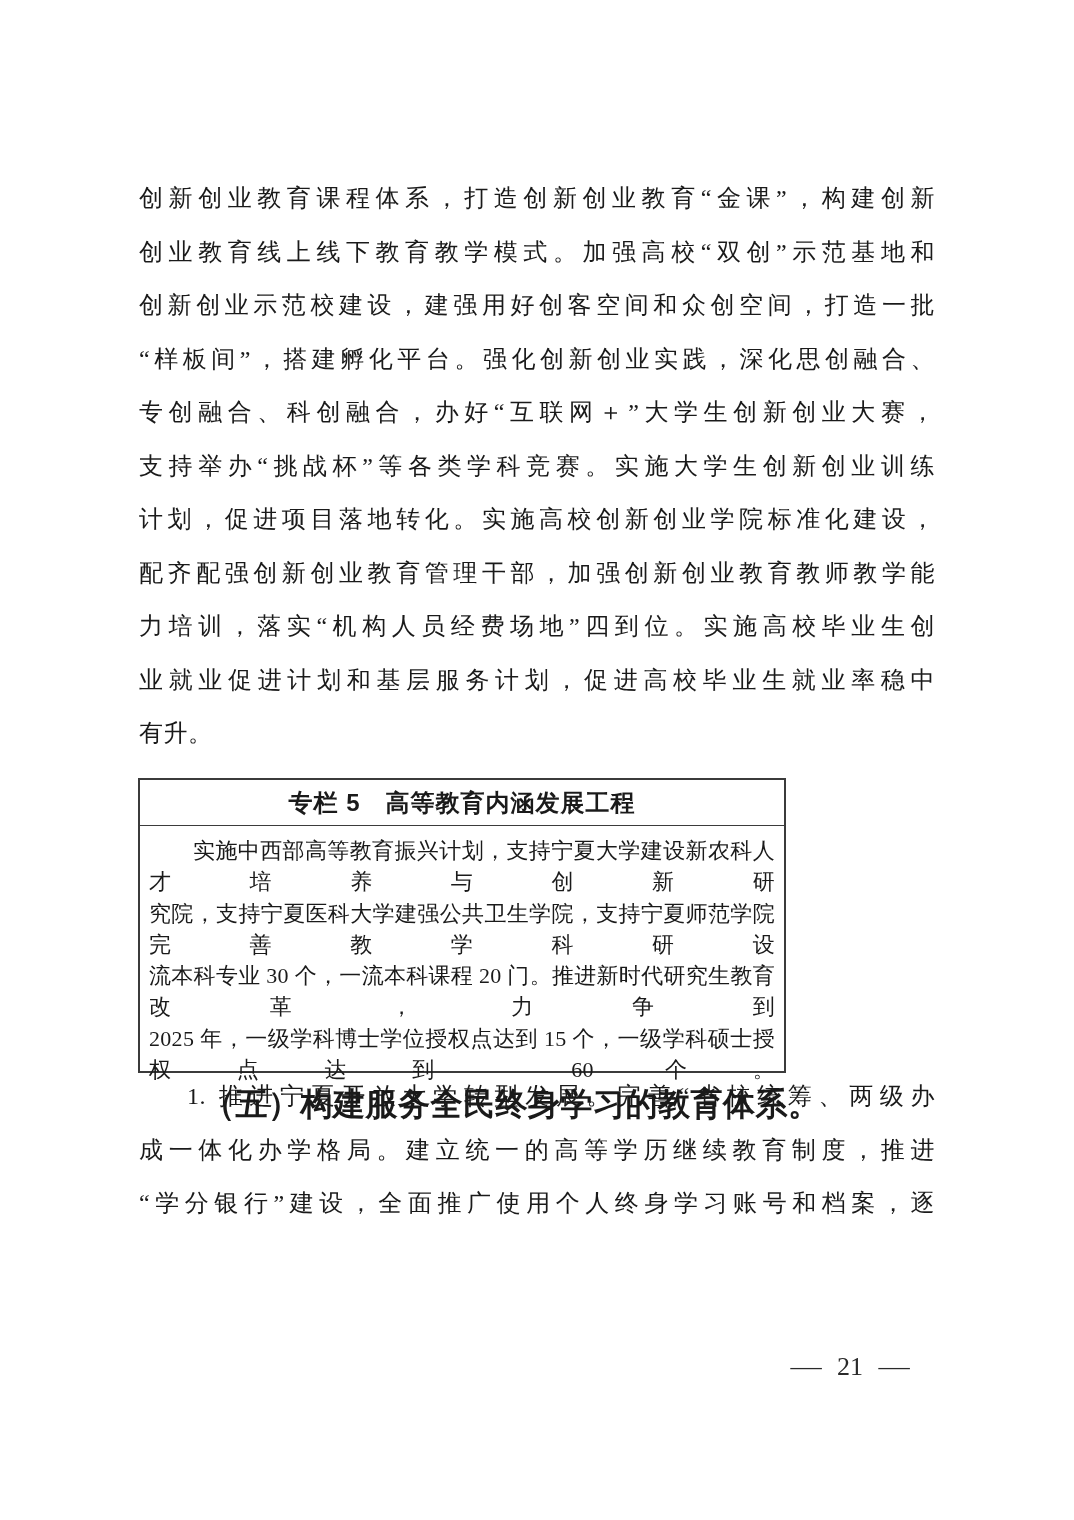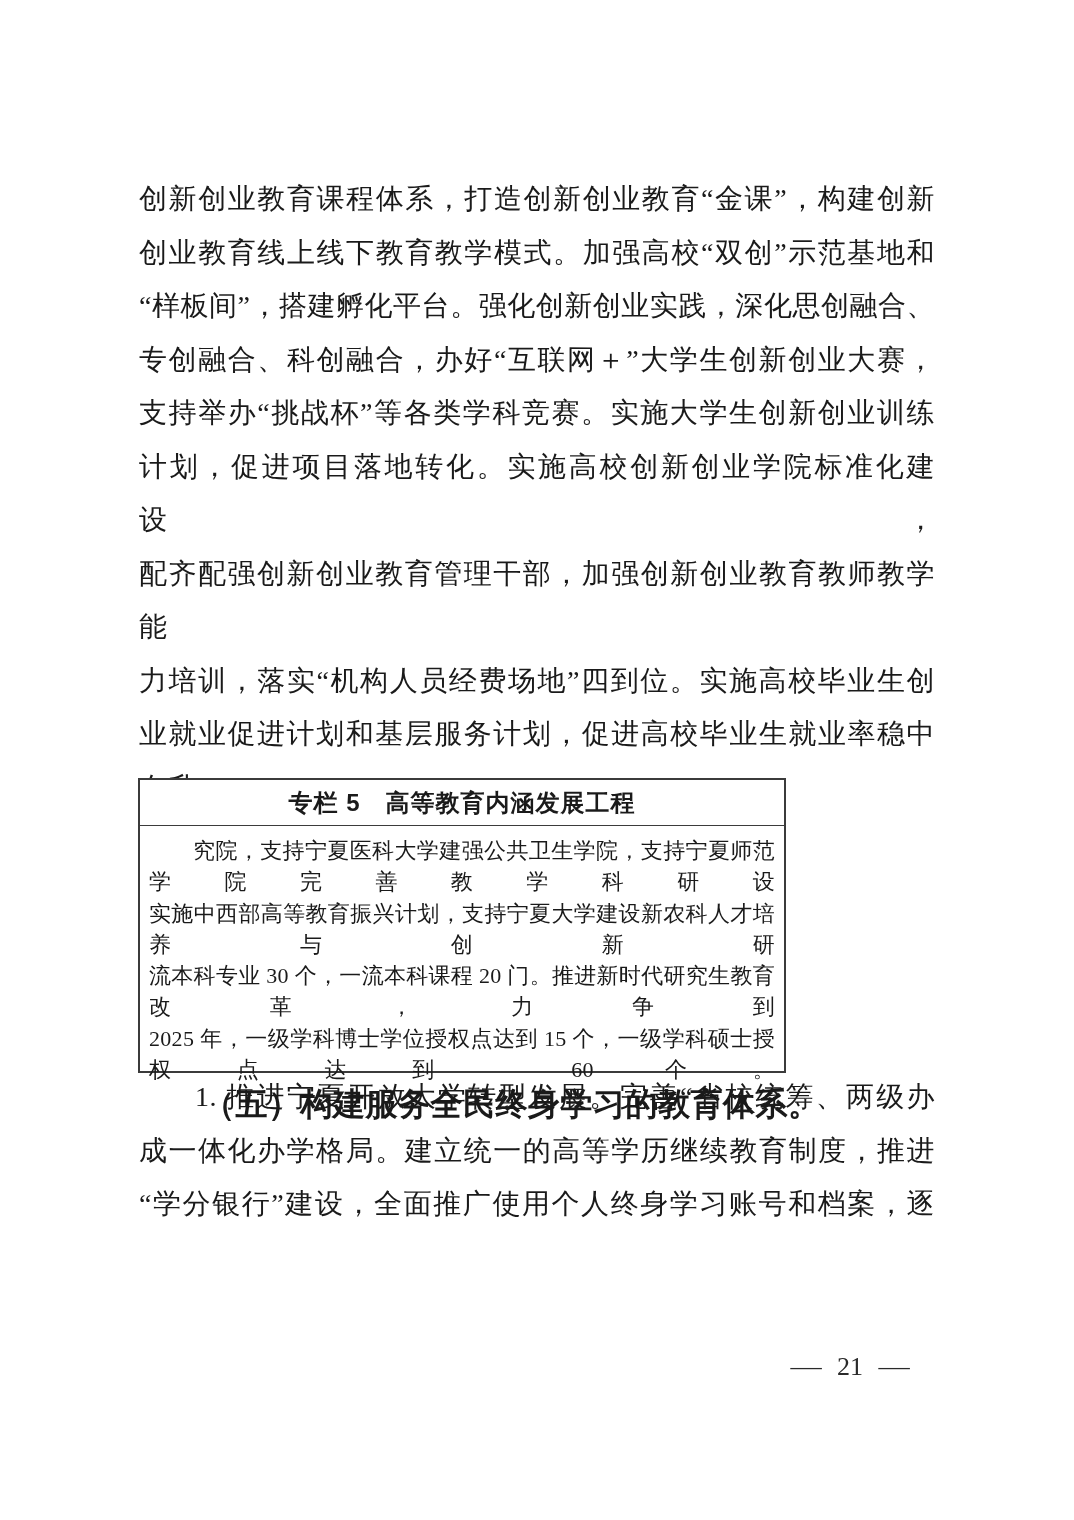--- a/index.html
+++ b/index.html
@@ -14,21 +14,21 @@
     background: #ffffff;
     color: #1a1a1a;
     font-family: "Liberation Serif", "DejaVu Serif", serif;
     overflow: hidden;
   }
   
   .body-text {
     position: absolute;
     left: 139px;
     width: 796px;
-    font-size: 28px;
+    font-size: 24px;
     line-height: 53.5px;
     letter-spacing: 0.5px;
   }
   .line {
     text-align: justify;
     text-align-last: justify;
   }
   .p1 { top: 172px; }
   .p1 .line:last-child { text-align-last: left; }
 
@@ -95,35 +95,36 @@
   }
 </style>
 </head>
 <body>
 
 <div class="page">
 
   <div class="body-text p1">
       <div class="line">创新创业教育课程体系，打造创新创业教育“金课”，构建创新</div>
       <div class="line">创业教育线上线下教育教学模式。加强高校“双创”示范基地和</div>
+      <div class="line">创新创业示范校建设，建强用好创客空间和众创空间，打造一批</div>
       <div class="line">“样板间”，搭建孵化平台。强化创新创业实践，深化思创融合、</div>
       <div class="line">专创融合、科创融合，办好“互联网＋”大学生创新创业大赛，</div>
       <div class="line">支持举办“挑战杯”等各类学科竞赛。实施大学生创新创业训练</div>
       <div class="line">计划，促进项目落地转化。实施高校创新创业学院标准化建设，</div>
       <div class="line">配齐配强创新创业教育管理干部，加强创新创业教育教师教学能</div>
       <div class="line">力培训，落实“机构人员经费场地”四到位。实施高校毕业生创</div>
       <div class="line">业就业促进计划和基层服务计划，促进高校毕业生就业率稳中</div>
       <div class="line">有升。</div>
     </div>
 
   <div class="feature-box">
     <div class="feature-box-header">专栏 5　高等教育内涵发展工程</div>
     <div class="feature-box-body">
+        <div class="line">实施中西部高等教育振兴计划，支持宁夏大学建设新农科人才培养与创新研</div>
         <div class="line">究院，支持宁夏医科大学建强公共卫生学院，支持宁夏师范学院完善教学科研设</div>
-        <div class="line">实施中西部高等教育振兴计划，支持宁夏大学建设新农科人才培养与创新研</div>
         <div class="line">流本科专业 30 个，一流本科课程 20 门。推进新时代研究生教育改革，力争到</div>
         <div class="line">2025 年，一级学科博士学位授权点达到 15 个，一级学科硕士授权点达到 60 个。</div>
       </div>
   </div>
 
   <div class="section-heading">（五）构建服务全民终身学习的教育体系。</div>
 
   <div class="body-text p2">
       <div class="line">1. 推进宁夏开放大学转型发展。完善“省校统筹、两级办</div>
       <div class="line">成一体化办学格局。建立统一的高等学历继续教育制度，推进</div>

